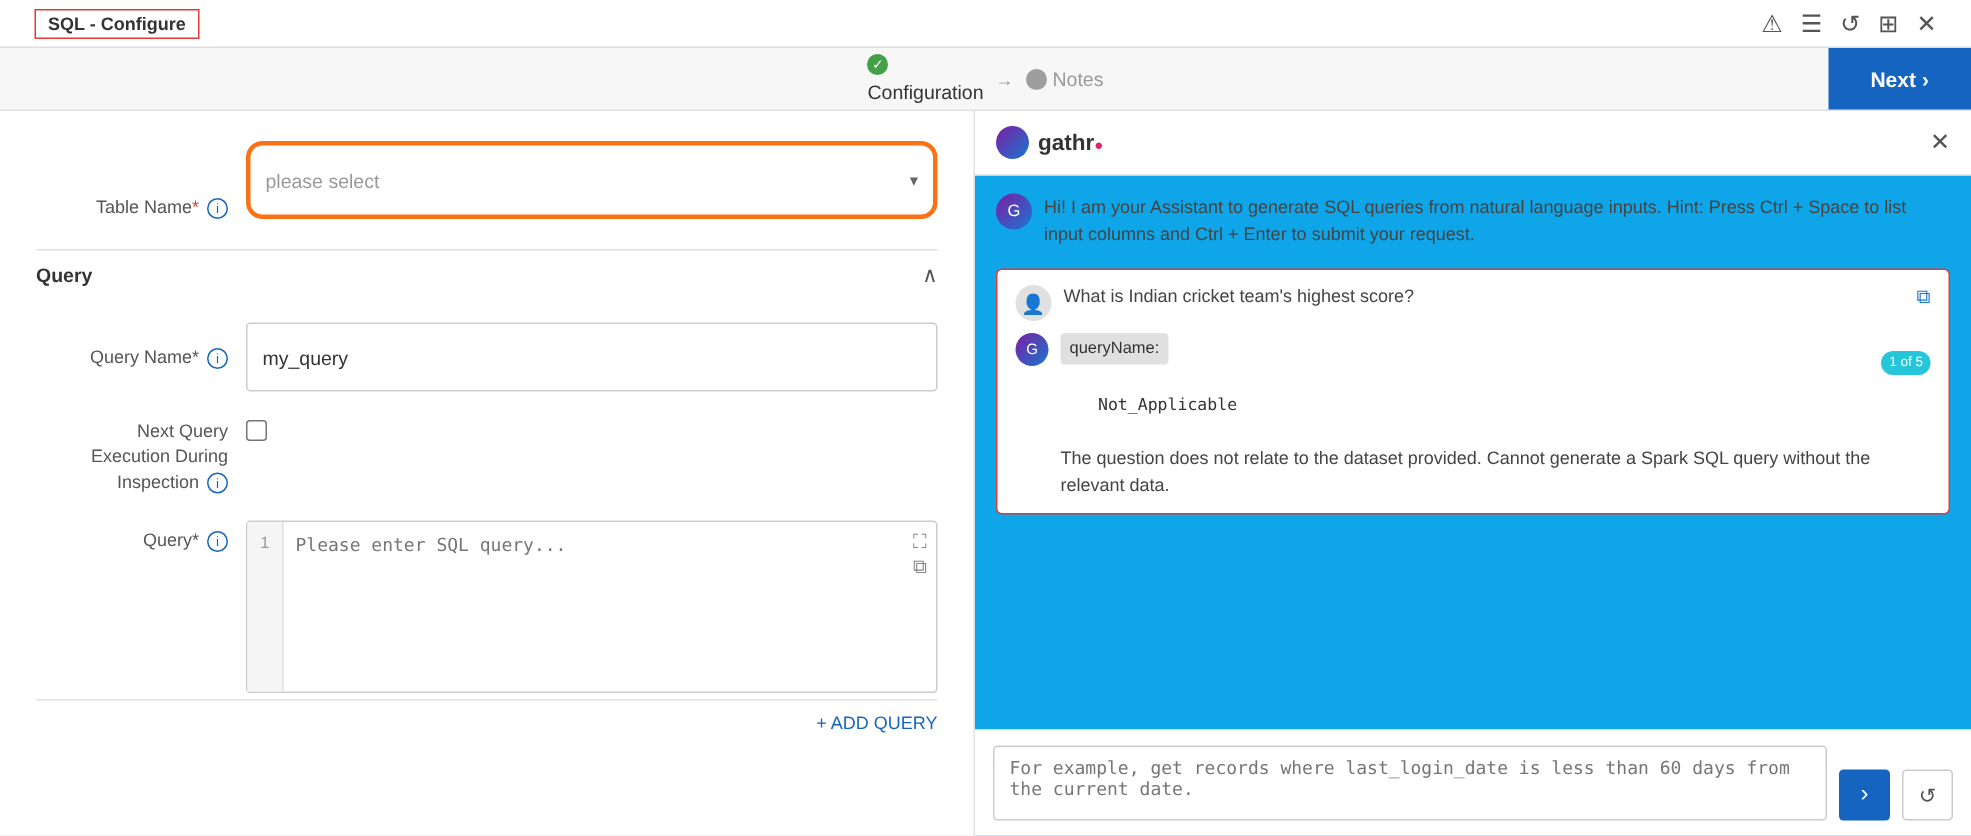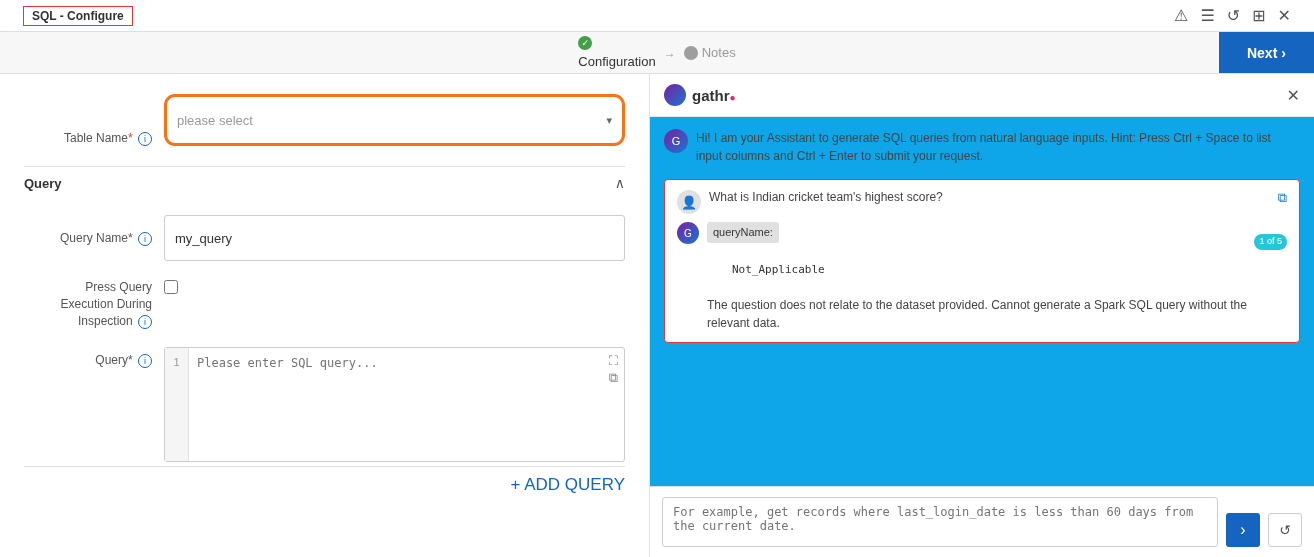--- a/index.html
+++ b/index.html
@@ -73,21 +73,21 @@
     .query-editor-row { display: flex; align-items: flex-start; }
     .query-editor-label { min-width: 140px; text-align: right; padding-right: 12px; font-size: 12px; color: #555; padding-top: 6px; }
     .query-editor-wrapper { flex: 1; position: relative; border: 1px solid #ccc; border-radius: 3px; min-height: 110px; background: #fff; }
     .query-line-num { position: absolute; left: 0; top: 0; width: 24px; background: #f5f5f5; border-right: 1px solid #e0e0e0; height: 100%; display: flex; flex-direction: column; align-items: center; padding-top: 8px; font-size: 11px; color: #999; }
     .query-editor-input { width: 100%; min-height: 110px; border: none; outline: none; resize: none; padding: 8px 8px 8px 32px; font-size: 12px; color: #aaa; background: transparent; }
     .editor-icons { position: absolute; top: 6px; right: 6px; display: flex; flex-direction: column; gap: 4px; }
     .editor-icon-btn { color: #888; cursor: pointer; font-size: 13px; line-height: 1; }
 
     
     .add-query-row { display: flex; justify-content: flex-end; padding: 8px 0; border-top: 1px solid #e0e0e0; margin-top: 4px; }
-    .add-query-btn { color: #1565c0; font-size: 17px; cursor: pointer; background: none; border: none; display: flex; align-items: center; gap: 4px; font-weight: 500; }
+    .add-query-btn { color: #1565c0; font-size: 12px; cursor: pointer; background: none; border: none; display: flex; align-items: center; gap: 4px; font-weight: 500; }
 
     
     .right-panel { flex: 1; background: #0ea5e9; display: flex; flex-direction: column; padding: 0; overflow: hidden; }
 
     .ai-header {
       display: flex; align-items: center; justify-content: space-between;
       padding: 10px 14px; border-bottom: 1px solid #e8e8e8; background: #fff;
     }
     .ai-logo { display: flex; align-items: center; gap: 6px; }
     .ai-logo-circle { width: 22px; height: 22px; border-radius: 50%; background: linear-gradient(135deg, #7b1fa2, #1976d2); display: inline-block; }
@@ -177,21 +177,21 @@
     <div class="query-form-row">
       <div class="query-label">
         <span>Query Name</span><span class="required">*</span>
         <span class="info-icon">i</span>
       </div>
       <input class="text-input" type="text" value="my_query" style="">
     </div>
 
     <div class="checkbox-row">
       <div class="checkbox-label-area">
-        <span>Press Query</span><br>
+        <span>Next Query</span><br>
         <span>Execution During</span><br>
         <span>Inspection</span>
         <span class="info-icon">i</span>
       </div>
       <input type="checkbox" class="checkbox-input" style="">
     </div>
 
     <div class="query-editor-row">
       <div class="query-editor-label">
         <span>Query</span><span class="required">*</span>

